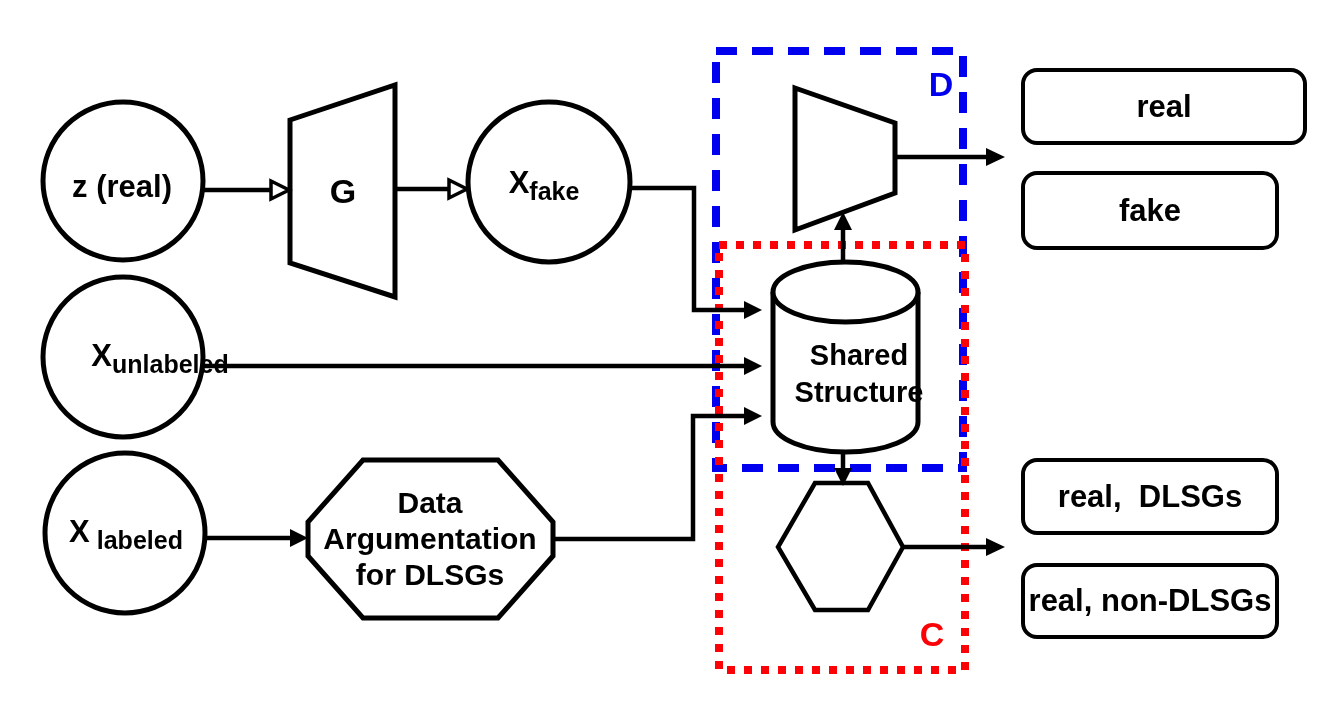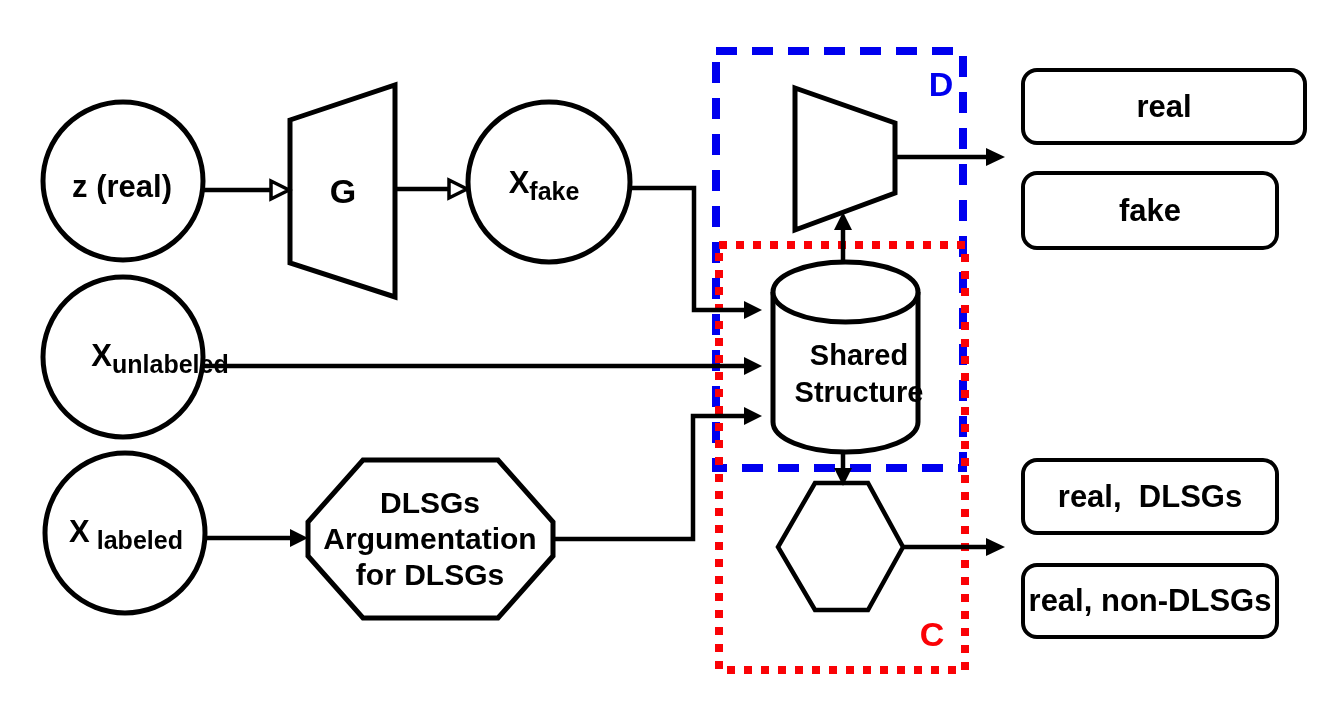--- a/index.html
+++ b/index.html
@@ -107,21 +107,21 @@
 
   <div class="label node-label" style="left:124px; top:358px;margin-left:36px;"><span>X</span><span class="sub">unlabeled</span></div>
 
   <div class="label node-label" style="left:126px; top:534px;"><span>X</span><span class="sub sub-gap">labeled</span></div>
 
   <div class="label g-label" style="left:343px; top:191px;">G</div>
 
   <div class="label node-label" style="left:544px; top:185px;"><span>X</span><span class="sub">fake</span></div>
 
   <div class="label aug-label" style="left:430px; top:539px;">
-    <div>DLSGs</div>
+    <div>Data</div>
     <div>Argumentation</div>
     <div>for DLSGs</div>
   </div>
 
   <div class="label shared-label" style="left:846px; top:374px;margin-left:13px;">
     <div>Shared</div>
     <div>Structure</div>
   </div>
 
   <div class="label region-label" style="left: 941px; top: 84px; color: rgb(0, 0, 238);">D</div>

